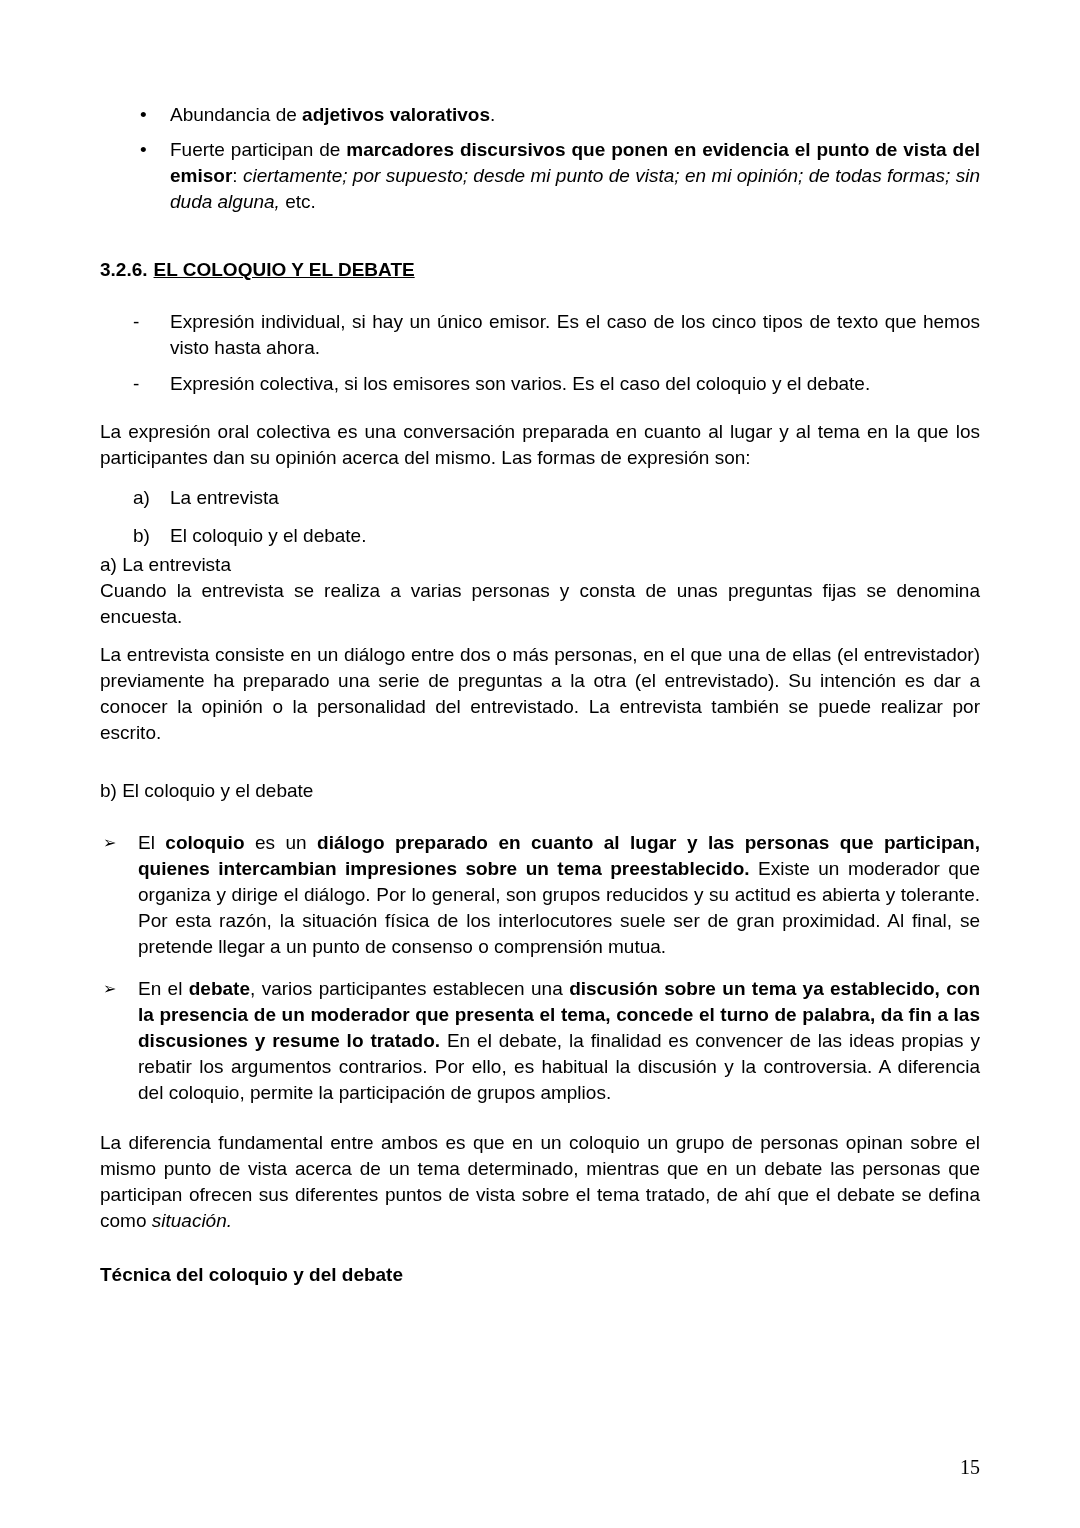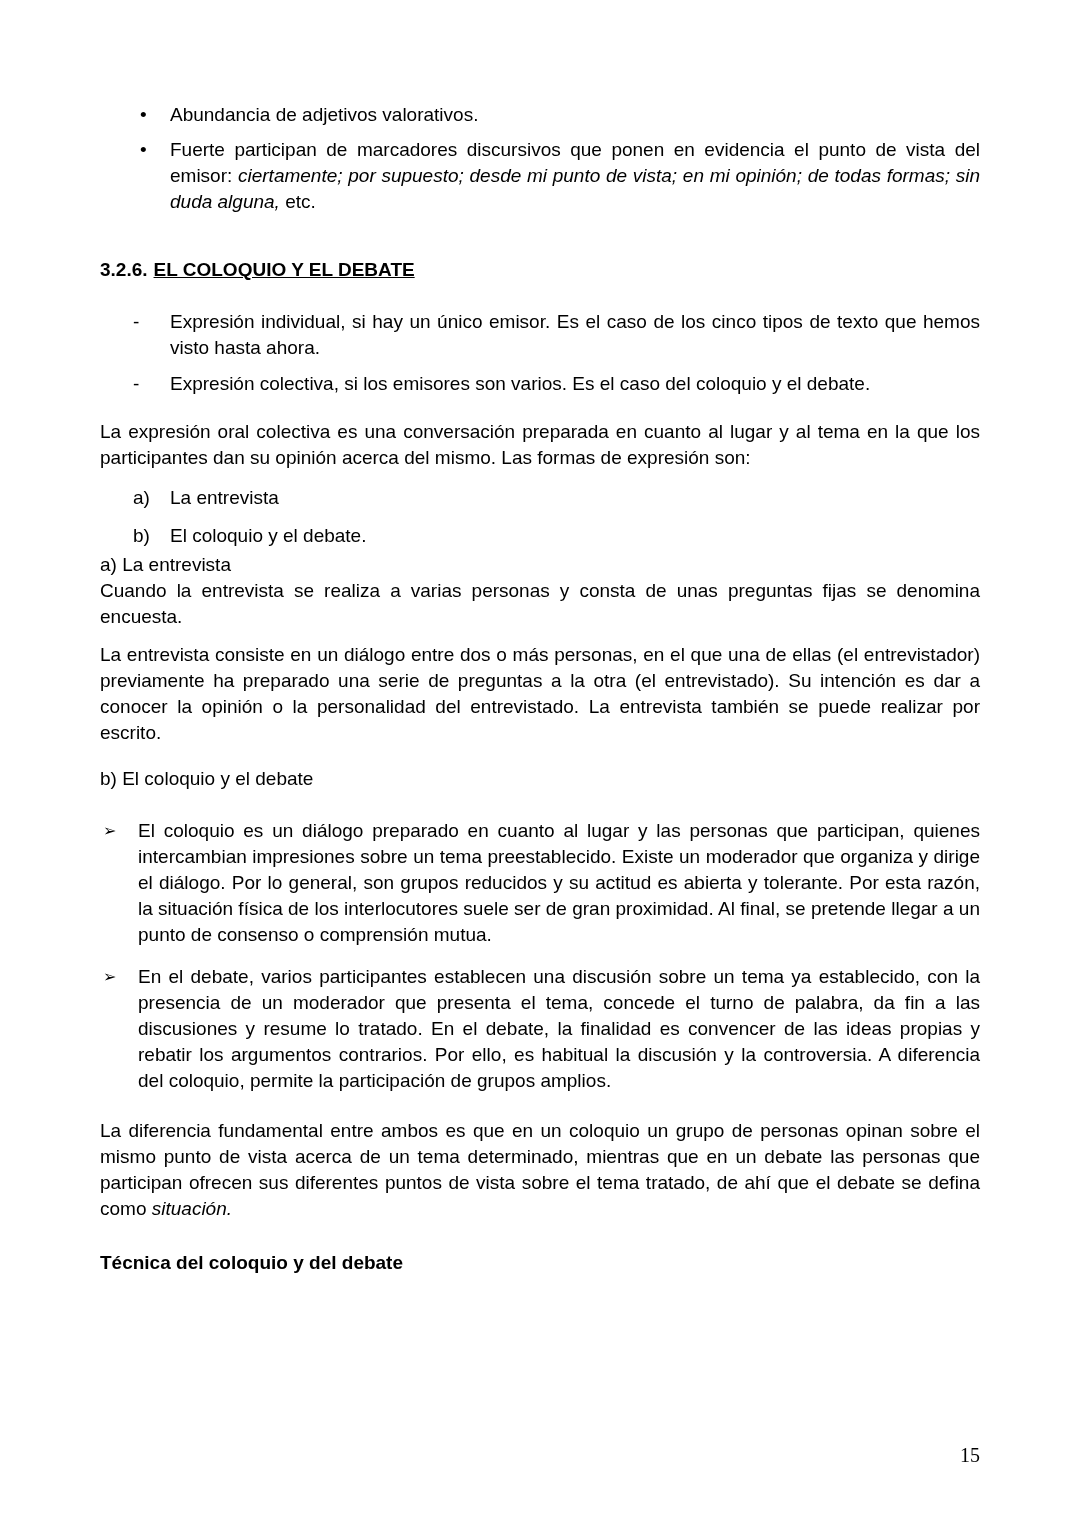--- a/index.html
+++ b/index.html
@@ -4,49 +4,49 @@
 <style>
   html,body{margin:0;padding:0;background:#ffffff;}
   .page{
     width:1080px;height:1528px;background:#ffffff;position:relative;
     font-family:"Liberation Sans",sans-serif;font-size:19px;line-height:26px;color:#000;
     overflow:hidden;
   }
   .content{position:absolute;left:100px;top:102px;width:880px;}
   p{margin:0;}
   .just{text-align:justify;}
-  .b{font-weight:normal;}
+  .b{font-weight:bold;}
   .i{font-style:italic;}
   .u{text-decoration:underline;}
   .li{display:flex;}
   .li>.marker{flex:none;}
   .li>.txt{flex:1;text-align:justify;}
   .bullet-li{padding-left:40px;}
   .bullet-li>.marker{width:30px;}
   .dash-li{padding-left:33px;}
   .dash-li>.marker{width:37px;}
   .letter-li{padding-left:33px;}
   .letter-li>.marker{width:37px;}
   .arrow-li{padding-left:3px;}
   .arrow-li>.marker{width:35px;font-size:16px;}
   .heading{font-weight:bold;}
   .heading .num{margin-right:6px;}
   .subhead2{font-weight:bold;}
-  .pagenum{position:absolute;right:100px;bottom:60px;font-family:"Liberation Serif",serif;font-size:20px;}
+  .pagenum{position:absolute;right:100px;bottom:48px;font-family:"Liberation Serif",serif;font-size:20px;}
   .mt-a{margin-top:9px}
   .mt-heading{margin-top:42px}
   .mt-intro{margin-top:36px}
   .mt-dash1{margin-top:26px}
   .mt-dash2{margin-top:10px}
   .mt-col{margin-top:22px}
   .mt-la{margin-top:14px}
   .mt-lb{margin-top:12px}
   .mt-sa{margin-top:3px}
   .mt-pe{margin-top:12px}
-  .mt-sb{margin-top:20px}
+  .mt-sb{margin-top:32px}
   .mt-ar1{margin-top:26px}
   .mt-ar2{margin-top:16px}
   .mt-dif{margin-top:24px}
   .mt-tec{margin-top:28px}
 </style>
 </head>
 <body>
 
 <div class="page">
   <div class="content">

